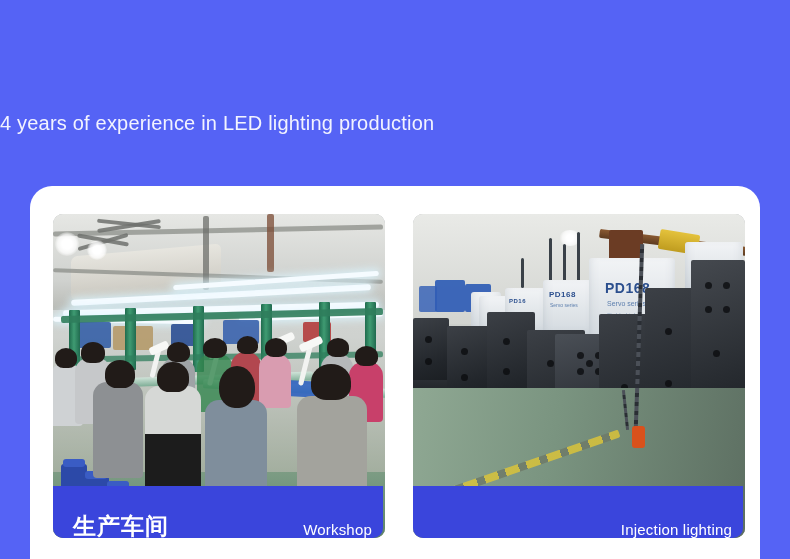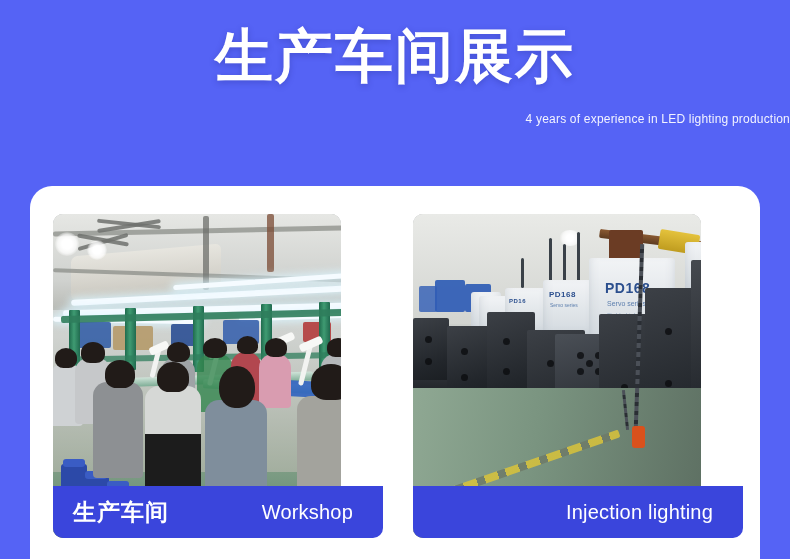--- a/index.html
+++ b/index.html
@@ -12,49 +12,49 @@
 
   
   .header{position:absolute;left:0;top:0;width:790px;height:186px;}
   .title{
     position:absolute;left:0;top:22px;width:790px;text-align:center;
     font-size:58px;font-weight:bold;color:#ffffff;letter-spacing:2px;
     text-shadow:0 2px 6px rgba(30,35,130,.30);
     line-height:68px;
   }
   .subtitle{
-    position:absolute;left:0;top:112px;width:790px;text-align:right;
-    font-size:12px;color:#f2f3ff;font-weight:400;letter-spacing:.2px;
+    position:absolute;left:0;top:112px;width:790px;text-align:left;
+    font-size:20px;color:#f2f3ff;font-weight:400;letter-spacing:.2px;
   }
 
   
   .card{
     position:absolute;left:30px;top:186px;width:730px;height:395px;
     background:#ffffff;border-radius:22px;
   }
 
   .grid{
     position:absolute;left:23px;top:28px;width:706px;height:330px;
     display:flex;gap:30px;
   }
   .tile{position:relative;width:330px;height:324px;}
 
   .photo{
-    position:relative;width:288px;height:324px;border-radius:10px;overflow:hidden;
+    position:relative;width:332px;height:324px;border-radius:10px;overflow:hidden;
     background:#9aa0a6;
   }
 
   
   .caption{
     position:absolute;left:0;bottom:0;width:330px;height:52px;
     background:#3a45dc;border-radius:0 0 10px 10px;
-    display:flex;align-items:center;box-sizing:border-box;padding:0 30px 0 20px;
+    display:flex;align-items:flex-end;box-sizing:border-box;padding:0 11px 0 20px;
   }
   .cap-cn{font-size:23px;font-weight:bold;color:#ffffff;letter-spacing:1px;line-height:1;}
-  .cap-en{margin-left:auto;font-size:20px;color:#ffffff;font-weight:400;letter-spacing:.2px;}
+  .cap-en{margin-left:auto;font-size:15px;color:#ffffff;font-weight:400;letter-spacing:.2px;}
 
   
   .ws{position:absolute;inset:0;background:linear-gradient(#d9dbd8 0%,#cfd2cf 38%,#b9bfb6 60%,#8d9e88 100%);}
   .ws-ceiling{position:absolute;left:0;top:0;width:100%;height:96px;
     background:linear-gradient(#e6e7e4,#cfd1ce 70%,#b9bbb6);}
   .ws-beam{position:absolute;height:5px;background:#8b8d88;opacity:.75;border-radius:2px;}
   .ws-duct{position:absolute;left:18px;top:36px;width:150px;height:44px;
     background:linear-gradient(#e9e7e0,#cbc8bf);border-radius:6px;transform:skewY(-5deg);opacity:.85;}
   .ws-fan{position:absolute;height:4px;background:#6f716d;border-radius:2px;opacity:.85;}
   .ws-lamp{position:absolute;width:24px;height:24px;border-radius:50%;
@@ -99,21 +99,20 @@
   .inj-bluebag{position:absolute;background:#2f5cb5;border-radius:2px;opacity:.92;}
   .inj-drum{position:absolute;background:#cfd8e4;border-radius:3px;}
   .inj-ant{position:absolute;width:3px;background:#3a4148;border-radius:2px;}
 </style>
 </head>
 <body>
 
 <div class="page">
 
   <div class="header">
-    <div class="title">生产车间展示</div>
     <div class="subtitle">4 years of experience in LED lighting production</div>
   </div>
 
   <div class="card">
     <div class="grid">
 
       <div class="tile">
         <div class="photo">
           <div class="ws">
             <div class="ws-ceiling"></div>

